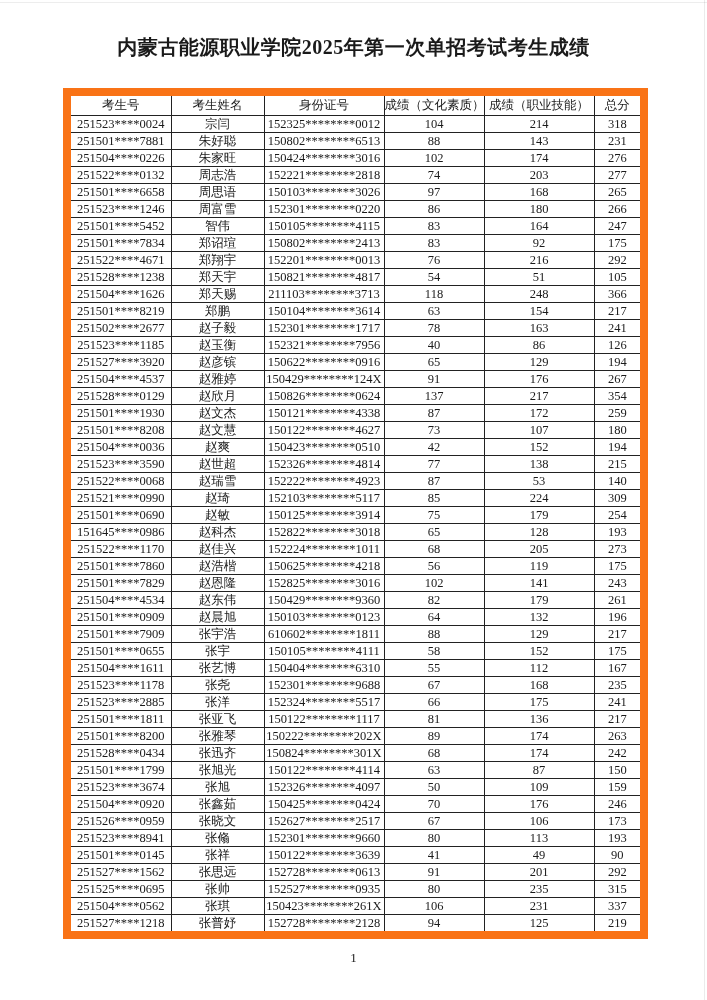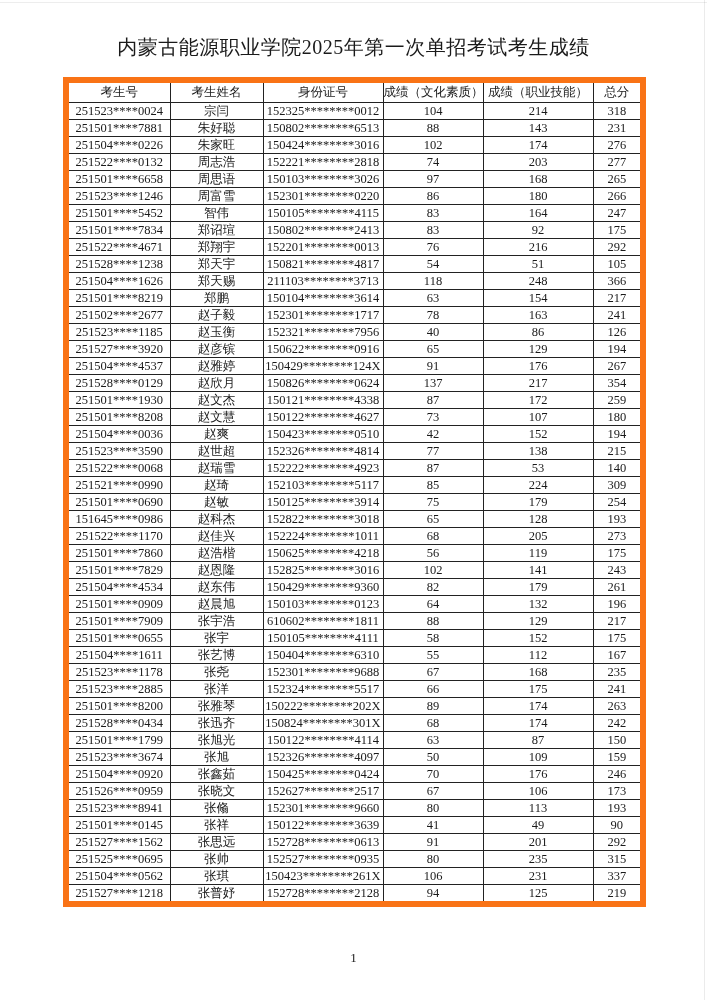--- a/index.html
+++ b/index.html
@@ -5,26 +5,26 @@
   html,body{margin:0;padding:0;}
   body{
     width:707px;height:1000px;position:relative;background:#ffffff;
     font-family:"Liberation Serif","DejaVu Serif",serif;color:#1a1a1a;
     overflow:hidden;
   }
   .scan-edge-top{position:absolute;left:0;top:2px;width:707px;height:1px;background:rgba(0,0,0,0.07);}
   .scan-edge-right{position:absolute;right:2px;top:0;width:1px;height:1000px;background:rgba(0,0,0,0.08);}
   .doc-title{
     position:absolute;top:34px;left:0;width:707px;text-align:center;
-    font-size:20px;font-weight:normal;letter-spacing:0.5px;
+    font-size:20px;font-weight:bold;letter-spacing:0.5px;
   }
   table.scores{
-    position:absolute;left:63px;top:77px;width:577px;
+    position:absolute;left:63px;top:88px;width:577px;
     border-collapse:collapse;table-layout:fixed;
-    border:6px solid #f97316;
+    border:8px solid #f97316;
   }
   table.scores th, table.scores td{
     border:1px solid #222;
     padding:0;margin:0;
     text-align:center;vertical-align:middle;
     white-space:nowrap;overflow:hidden;
   }
   table.scores th{
     height:19px;line-height:19px;font-size:12.5px;font-weight:normal;
   }
@@ -338,20 +338,28 @@
       </tr>
       <tr>
         <td>251523****2885</td>
         <td>张洋</td>
         <td>152324********5517</td>
         <td>66</td>
         <td>175</td>
         <td>241</td>
       </tr>
       <tr>
+        <td>251501****1811</td>
+        <td>张亚飞</td>
+        <td>150122********1117</td>
+        <td>81</td>
+        <td>136</td>
+        <td>217</td>
+      </tr>
+      <tr>
         <td>251501****8200</td>
         <td>张雅琴</td>
         <td>150222********202X</td>
         <td>89</td>
         <td>174</td>
         <td>263</td>
       </tr>
       <tr>
         <td>251528****0434</td>
         <td>张迅齐</td>

